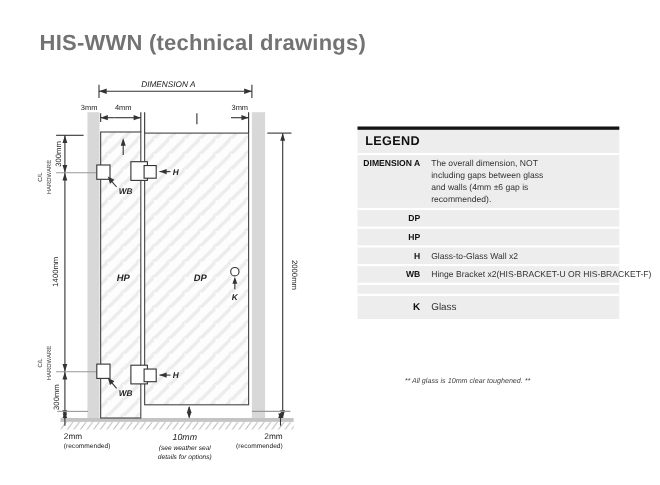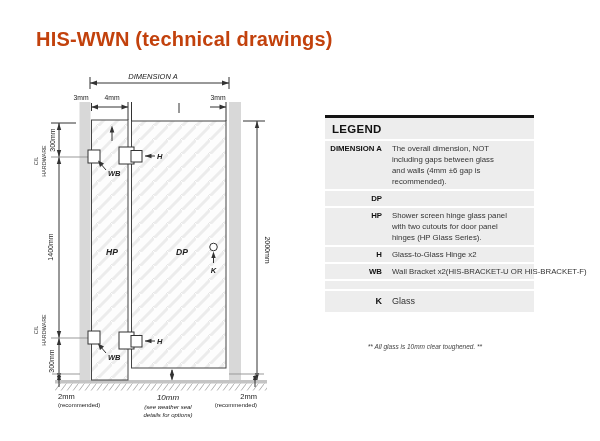--- a/index.html
+++ b/index.html
@@ -3,40 +3,40 @@
 <meta charset="utf-8">
 <style>
   html,body { margin:0; padding:0; }
   body {
     width:600px; height:441px; position:relative; overflow:hidden;
     background:#ffffff;
     font-family:"Liberation Sans", sans-serif;
   }
   .page-title {
     position:absolute; left:36px; top:28px;
-    font-size:20px; font-weight:bold; color:#c2410c; letter-spacing:0.2px;
+    font-size:20px; font-weight:bold; color:#737373; letter-spacing:0.2px;
   }
   svg.drawing { position:absolute; left:0; top:0; }
   svg .ln   { stroke:#333; stroke-width:1; fill:none; }
   svg .thin { stroke:#999; stroke-width:1; fill:none; }
   svg .ah   { fill:#333; stroke:none; }
   svg text  { font-family:"Liberation Sans", sans-serif; fill:#222; }
   svg .dim  { font-size:6.8px; }
   svg .dimv { font-size:7px; }
   svg .cl   { font-size:5.4px; fill:#333; }
   svg .dima { font-size:7.5px; font-style:italic; }
   svg .plbl { font-size:8.5px; font-weight:bold; font-style:italic; }
   svg .hw   { font-size:7.5px; font-weight:bold; font-style:italic; }
   svg .bt   { font-size:7.5px; }
   svg .bti  { font-size:8px; font-style:italic; }
   svg .sm   { font-size:6px; }
   svg .smi  { font-size:6px; font-style:italic; }
 
   .legend {
-    position:absolute; left:325px; top:115px; width:209px;
+    position:absolute; left:325px; top:115px; width:238px;
     background:#ededed; border-top:3px solid #141414;
   }
   .legend-header {
     font-size:11.5px; font-weight:bold; color:#111;
     padding:5px 0 4px 7px; letter-spacing:0.3px;
   }
   .lrow { display:flex; border-top:2px solid #ffffff; padding:2px 0; }
   .lrow .lbl {
     width:57px; flex:0 0 57px; text-align:right;
     font-size:7.8px; font-weight:bold; color:#111; line-height:11px;
@@ -238,33 +238,30 @@
 and walls (4mm ±6 gap is
 recommended).</div>
   </div>
 
   <div class="lrow">
     <div class="lbl">DP</div>
   </div>
 
   <div class="lrow">
     <div class="lbl">HP</div>
-    <div class="dsc">Shower screen hinge glass panel
-with two cutouts for door panel
-hinges (HP Glass Series).</div>
   </div>
 
   <div class="lrow">
     <div class="lbl">H</div>
-    <div class="dsc">Glass-to-Glass Hinge x2</div>
+    <div class="dsc">Glass-to-Glass Wall x2</div>
   </div>
 
   <div class="lrow wb">
     <div class="lbl">WB</div>
-    <div class="dsc">Wall Bracket x2(HIS-BRACKET-U OR HIS-BRACKET-F)</div>
+    <div class="dsc">Hinge Bracket x2(HIS-BRACKET-U OR HIS-BRACKET-F)</div>
   </div>
 
   <div class="lrow empty"></div>
 
   <div class="lrow krow">
     <div class="lbl">K</div>
     <div class="dsc">Glass</div>
   </div>
 </div>
 

